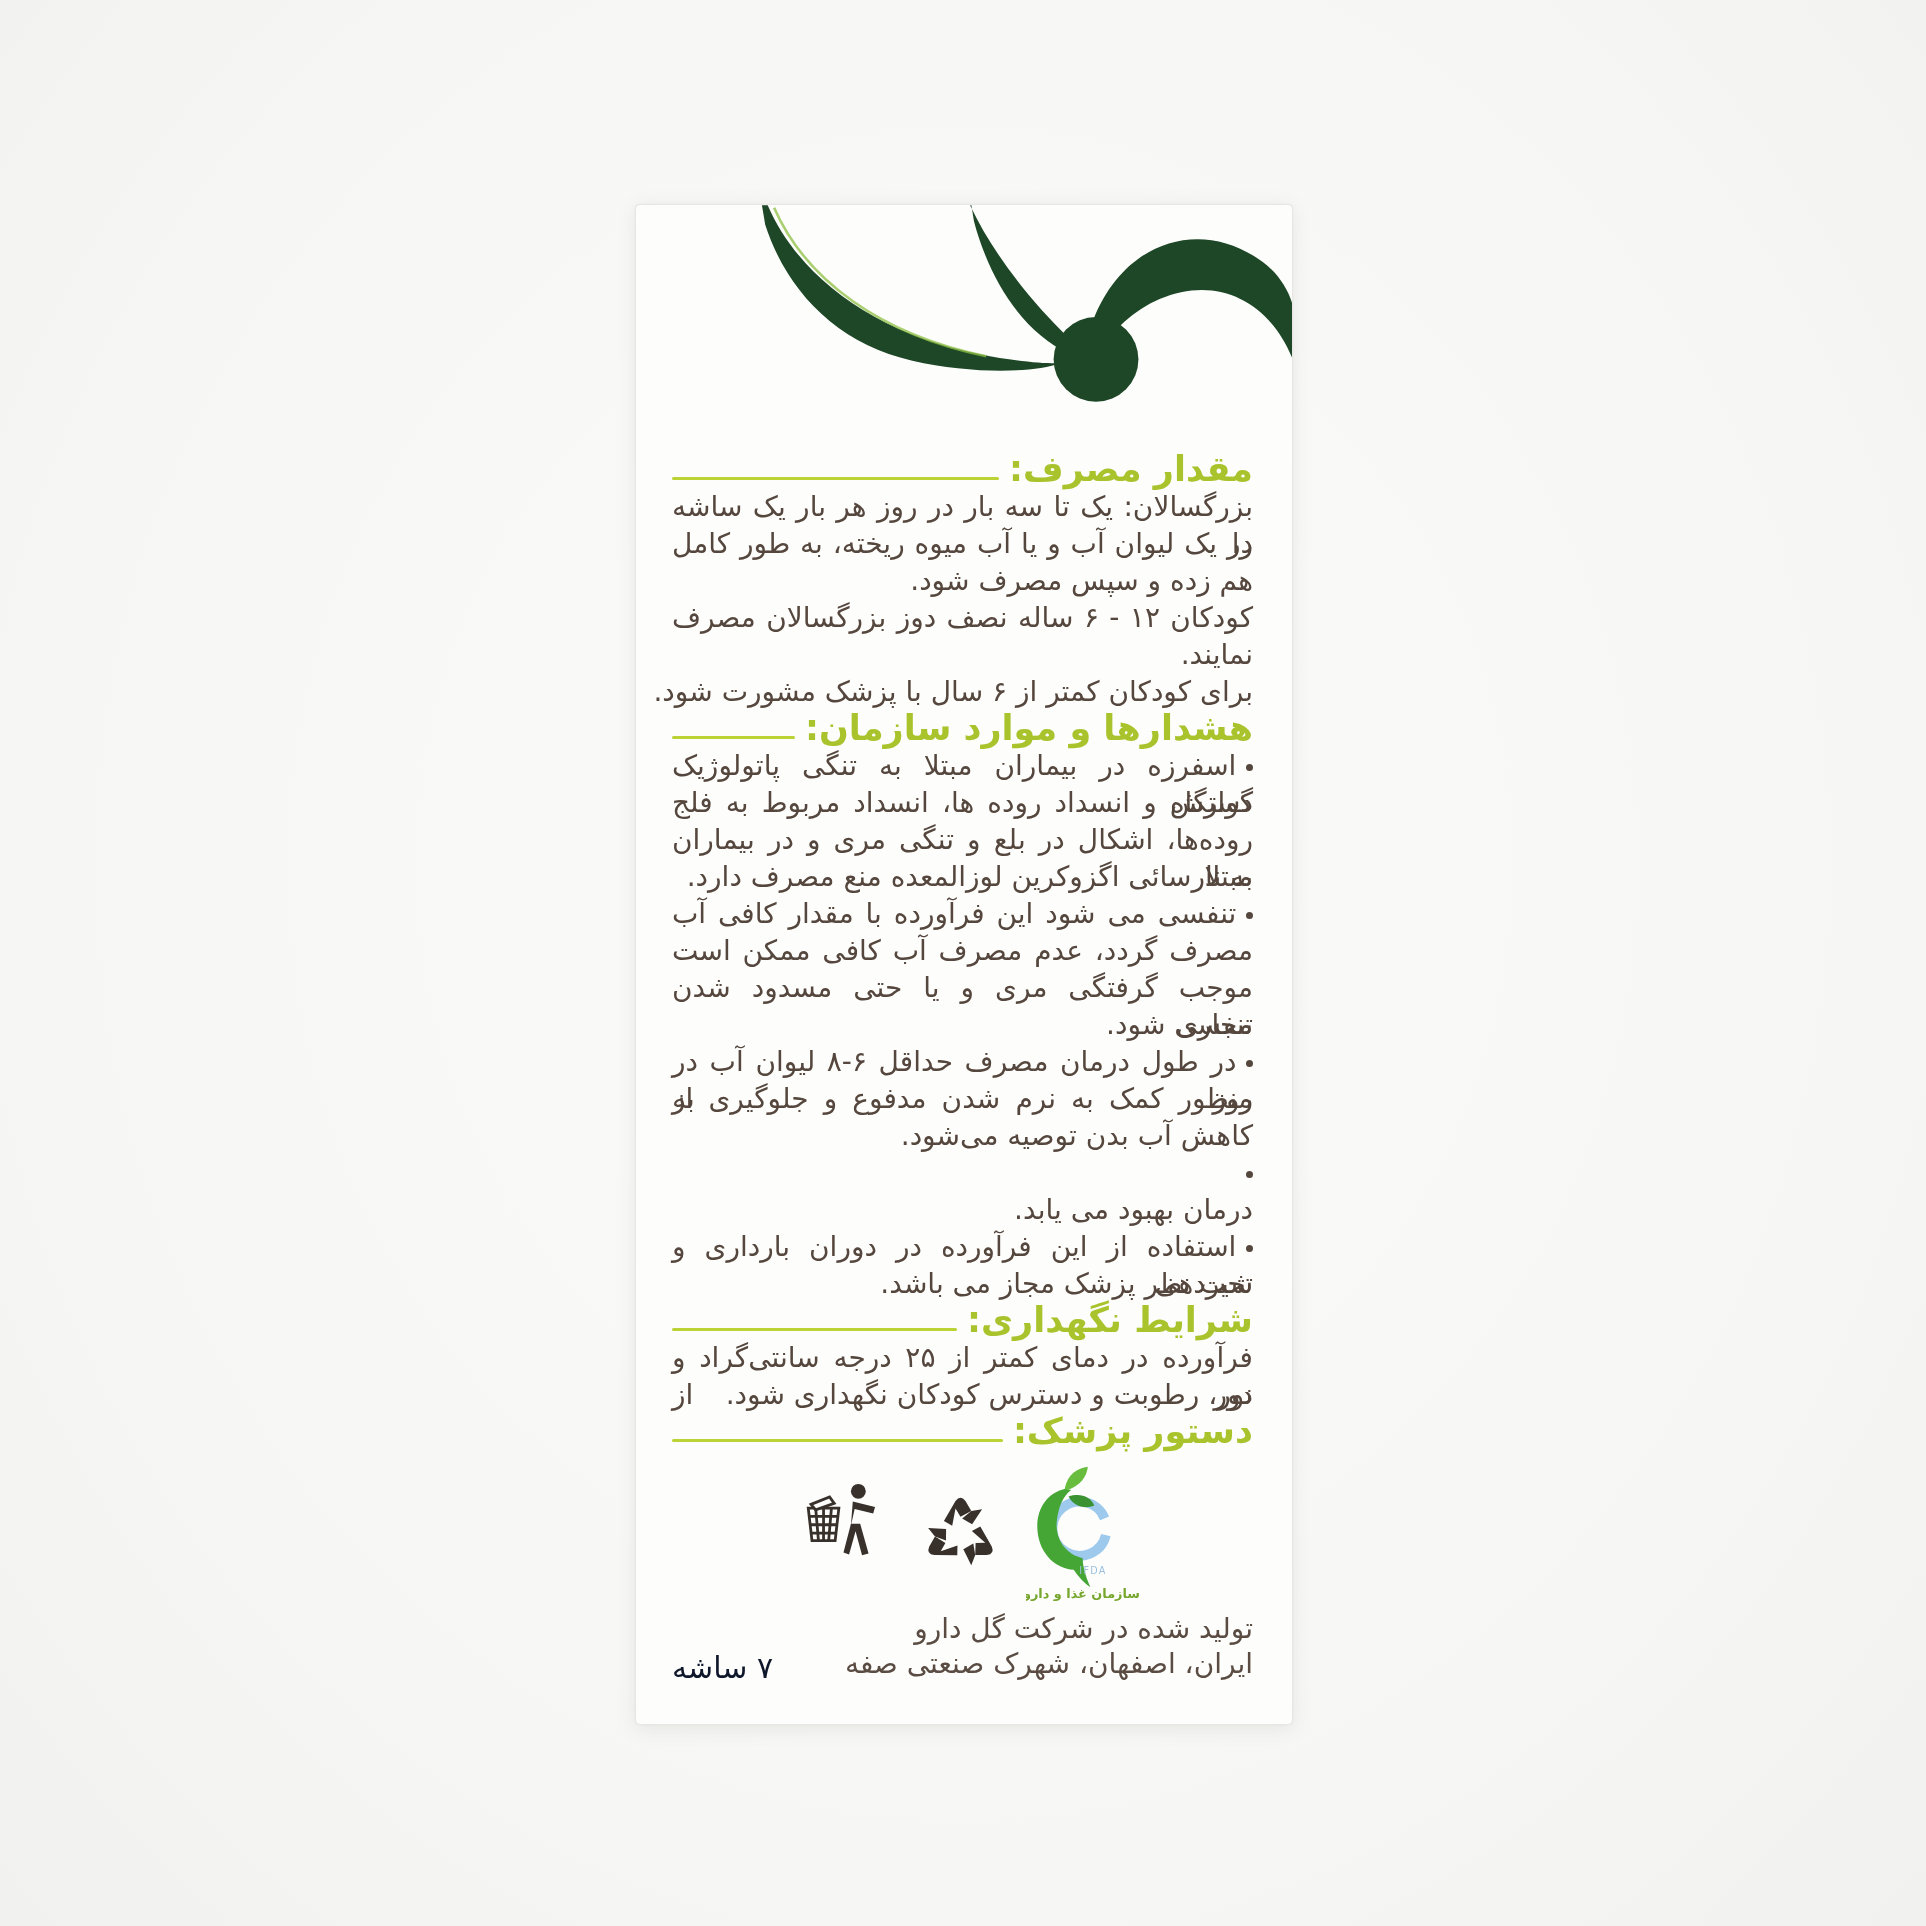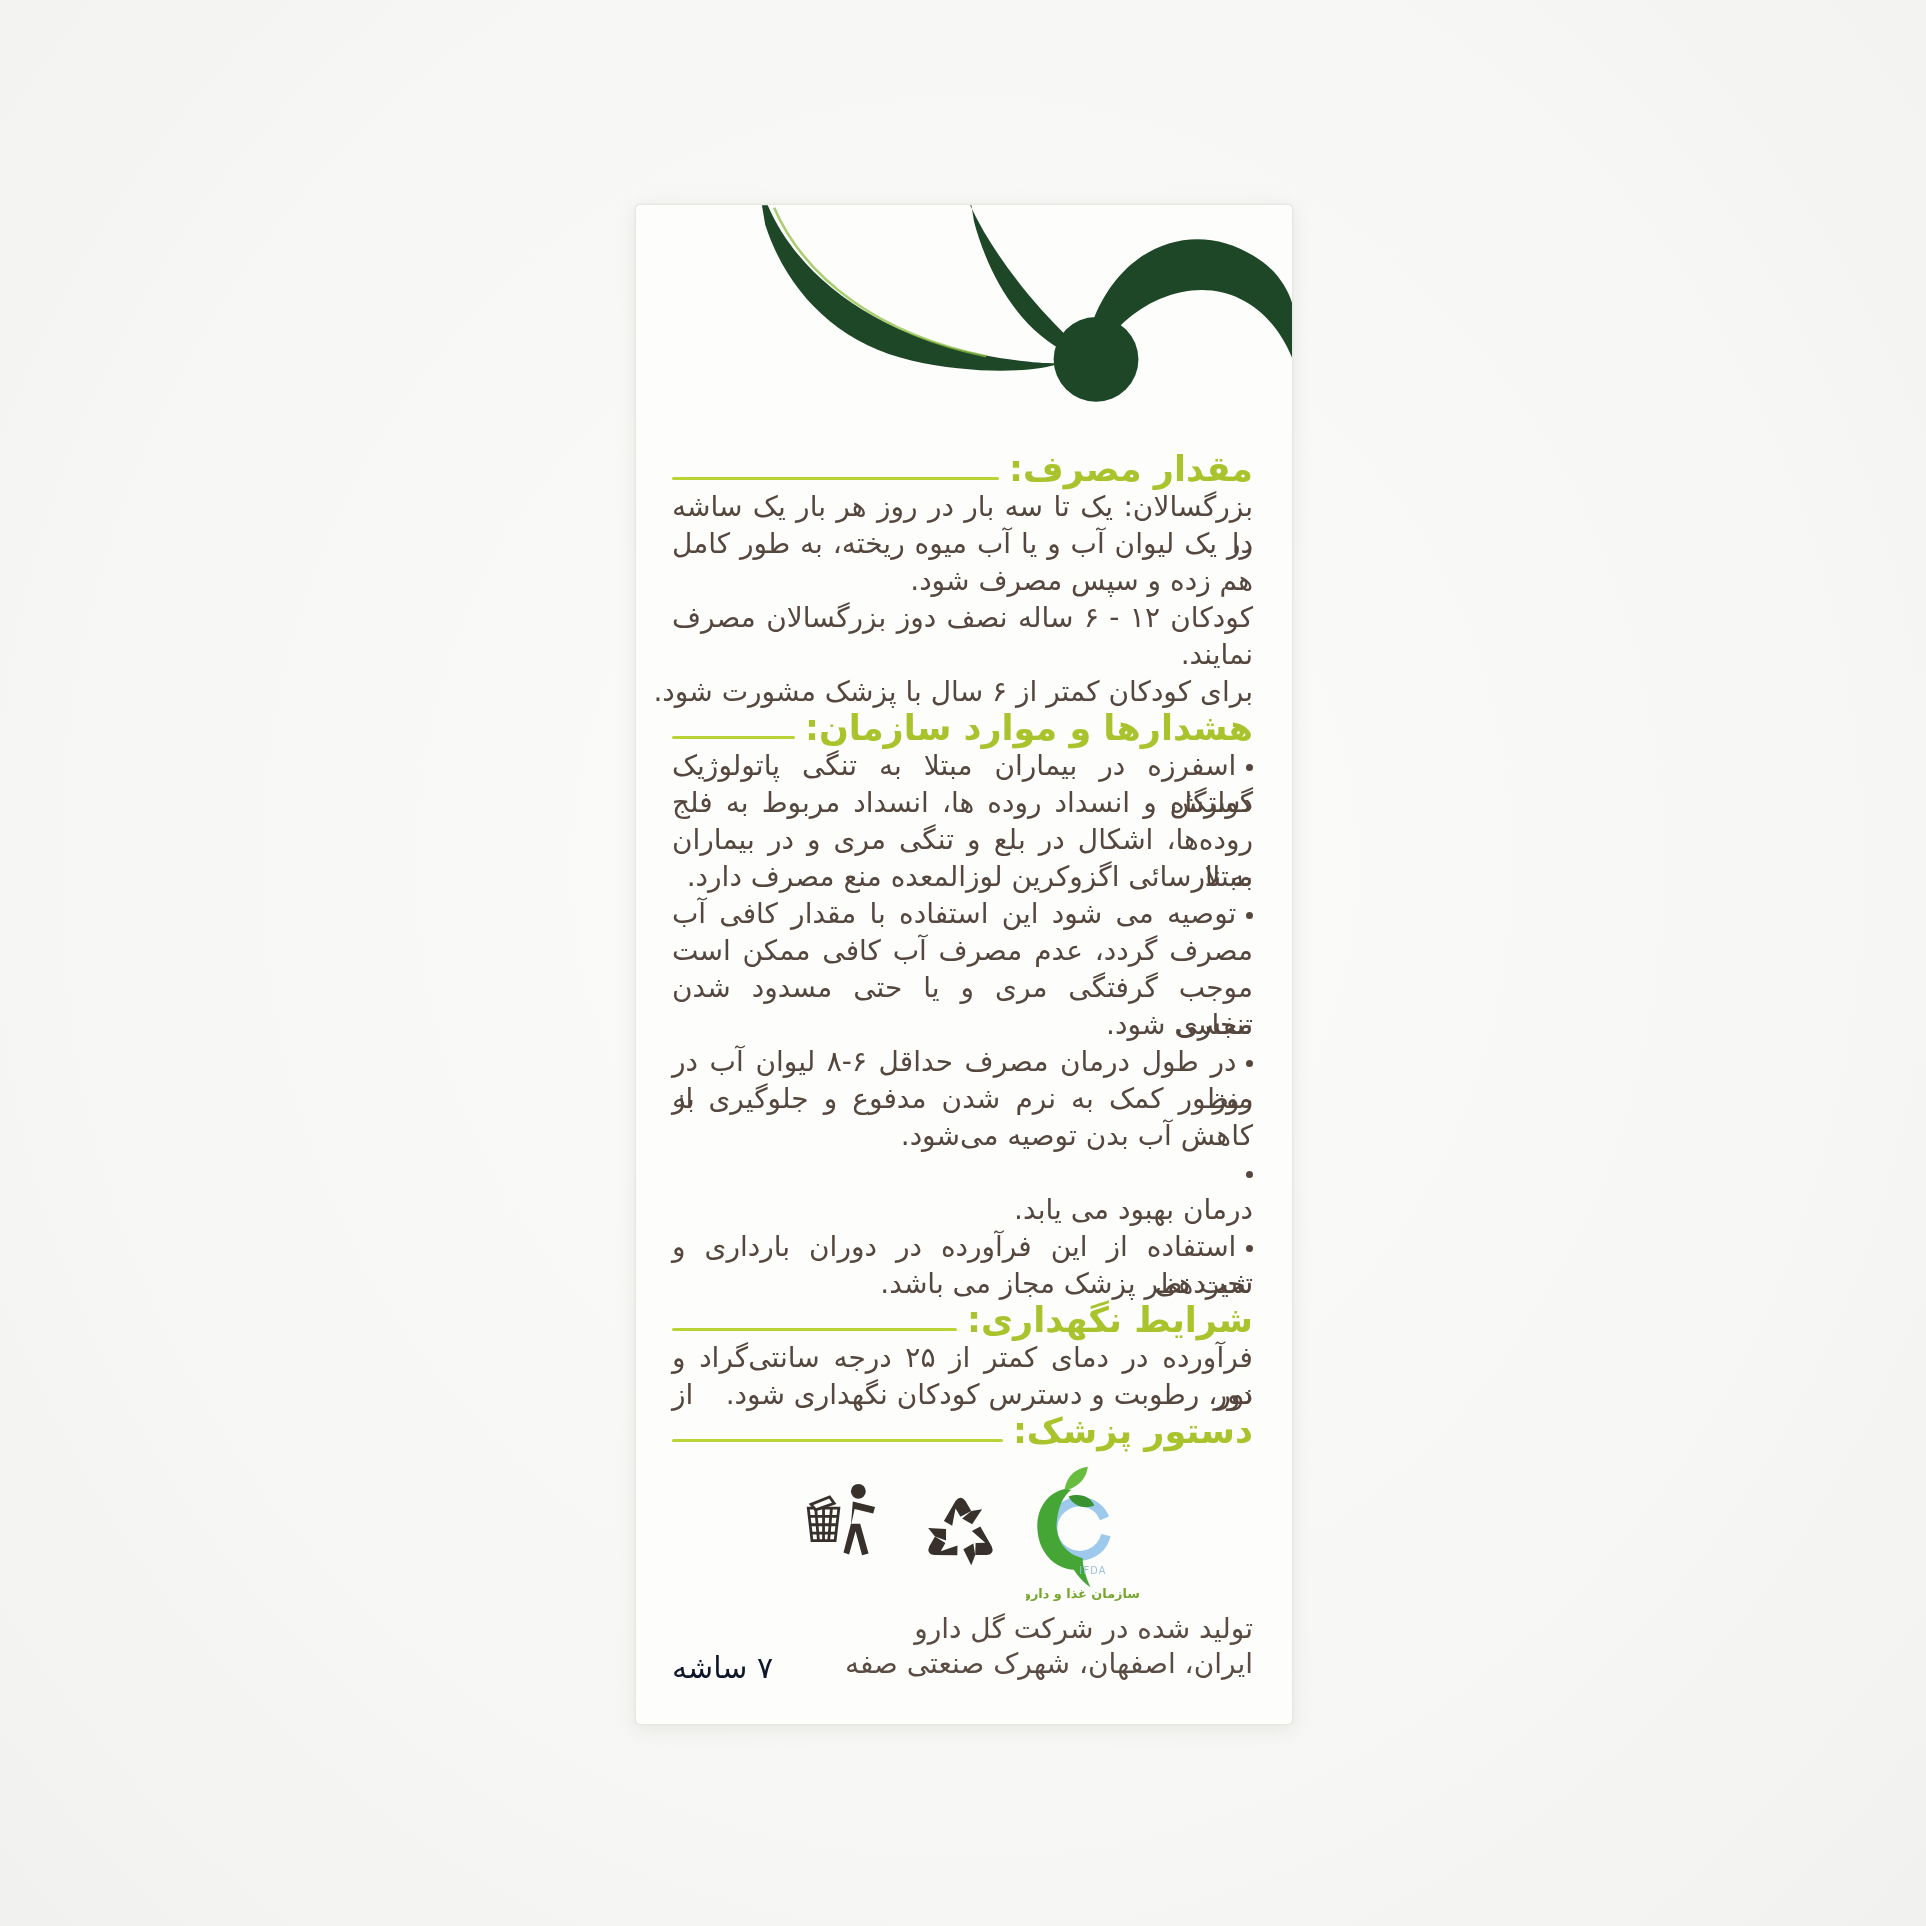--- a/index.html
+++ b/index.html
@@ -76,21 +76,21 @@
       </div>
 
       <div>
         <div class="line j"><span class="dot"></span><span>اسفرزه در بیماران مبتلا به تنگی پاتولوژیک دستگاه</span></div>
         <div class="line j">گوارش و انسداد روده ها، انسداد مربوط به فلج</div>
         <div class="line j">روده‌ها، اشکال در بلع و تنگی مری و در بیماران مبتلا</div>
         <div class="line">به نارسائی اگزوکرین لوزالمعده منع مصرف دارد.</div>
       </div>
 
       <div>
-        <div class="line j"><span class="dot"></span><span>توصیه می شود این استفاده با مقدار کافی آب</span></div>
+        <div class="line j"><span class="dot"></span><span>تنفسی می شود این فرآورده با مقدار کافی آب</span></div>
         <div class="line j">مصرف گردد، عدم مصرف آب کافی ممکن است</div>
         <div class="line j">موجب گرفتگی مری و یا حتی مسدود شدن مجاری</div>
         <div class="line">تنفسی شود.</div>
       </div>
 
       <div>
         <div class="line j"><span class="dot"></span><span>در طول درمان مصرف حداقل ۶-۸ لیوان آب در روز به</span></div>
         <div class="line j">منظور کمک به نرم شدن مدفوع و جلوگیری از</div>
         <div class="line">کاهش آب بدن توصیه می‌شود.</div>
       </div>

